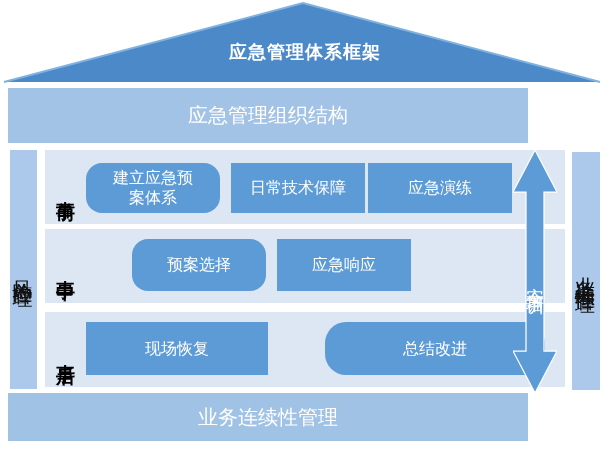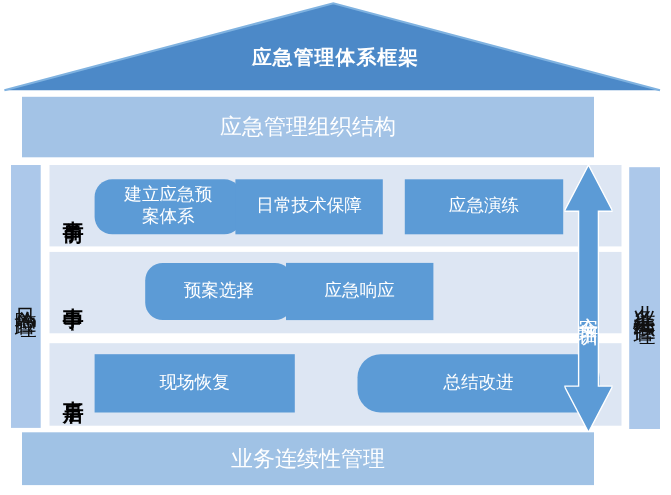--- a/index.html
+++ b/index.html
@@ -2,21 +2,21 @@
 <html><head>
 <meta charset="utf-8">
 <style>
   html,body{margin:0;padding:0;background:#fff;}
   .stage{position:relative;width:610px;height:450px;background:#fff;overflow:hidden;
          font-family:"Liberation Sans","DejaVu Sans",sans-serif;}
   .abs{position:absolute;}
   .roof-svg{left:0;top:0;width:610px;height:90px;}
   .title{left:0;top:40px;width:610px;text-align:center;color:#fff;
          font-size:18px;font-weight:bold;letter-spacing:1px;}
-  .hbar{left:20px;width:520px;display:flex;align-items:center;justify-content:center;
+  .hbar{left:8px;width:520px;display:flex;align-items:center;justify-content:center;
         color:#fff;font-size:20px;box-sizing:border-box;}
   .orgbar{top:88px;height:55px;background:#A3C3E6;}
   .botbar{top:393px;height:48px;background:#A0C2E5;}
   .vbar{background:#ACC8EA;color:#111;display:flex;align-items:center;justify-content:center;}
   .vtext{writing-mode:vertical-rl;text-orientation:upright;font-size:20px;letter-spacing:3px;}
   .leftbar{left:10px;top:150px;width:27px;height:239px;}
   .rightbar{left:572px;top:152px;width:28px;height:238px;}
   .band{left:45px;width:520px;background:#DDE6F3;}
   .band1{top:150px;height:74px;}
   .band2{top:229px;height:74px;}
@@ -26,21 +26,21 @@
                font-size:19px;font-weight:bold;color:#000;letter-spacing:2px;}
   .rl1{top:150px;height:74px;}
   .rl2{top:229px;height:74px;}
   .rl3{top:312px;height:75px;}
   .bx{background:#5C9BD6;color:#fff;display:flex;align-items:center;justify-content:center;
       text-align:center;font-size:16px;line-height:20px;}
   .r1{top:163px;height:50px;}
   .r2{top:239px;height:52px;margin-left:46px;}
   .r3{top:322px;height:53px;}
   .c1{left:86px;width:134px;border-radius:16px;}
-  .c2{left:214px;width:134px;}
+  .c2{left:231px;width:134px;}
   .c3{left:368px;width:144px;}
   .w1{left:86px;width:182px;text-align:center;}
   .w2{left:325px;width:220px;border-radius:21px;}
   .bxA span{display:block;width:86px;}
   .arrow{left:513px;top:150px;width:44px;height:243px;}
   .arrow-label{left:513px;top:150px;width:44px;height:243px;display:flex;
                align-items:center;justify-content:center;padding-top:14px;box-sizing:border-box;}
   .arrow-label span{writing-mode:vertical-rl;text-orientation:upright;color:#fff;
                     font-size:18px;letter-spacing:3px;}
 </style>

